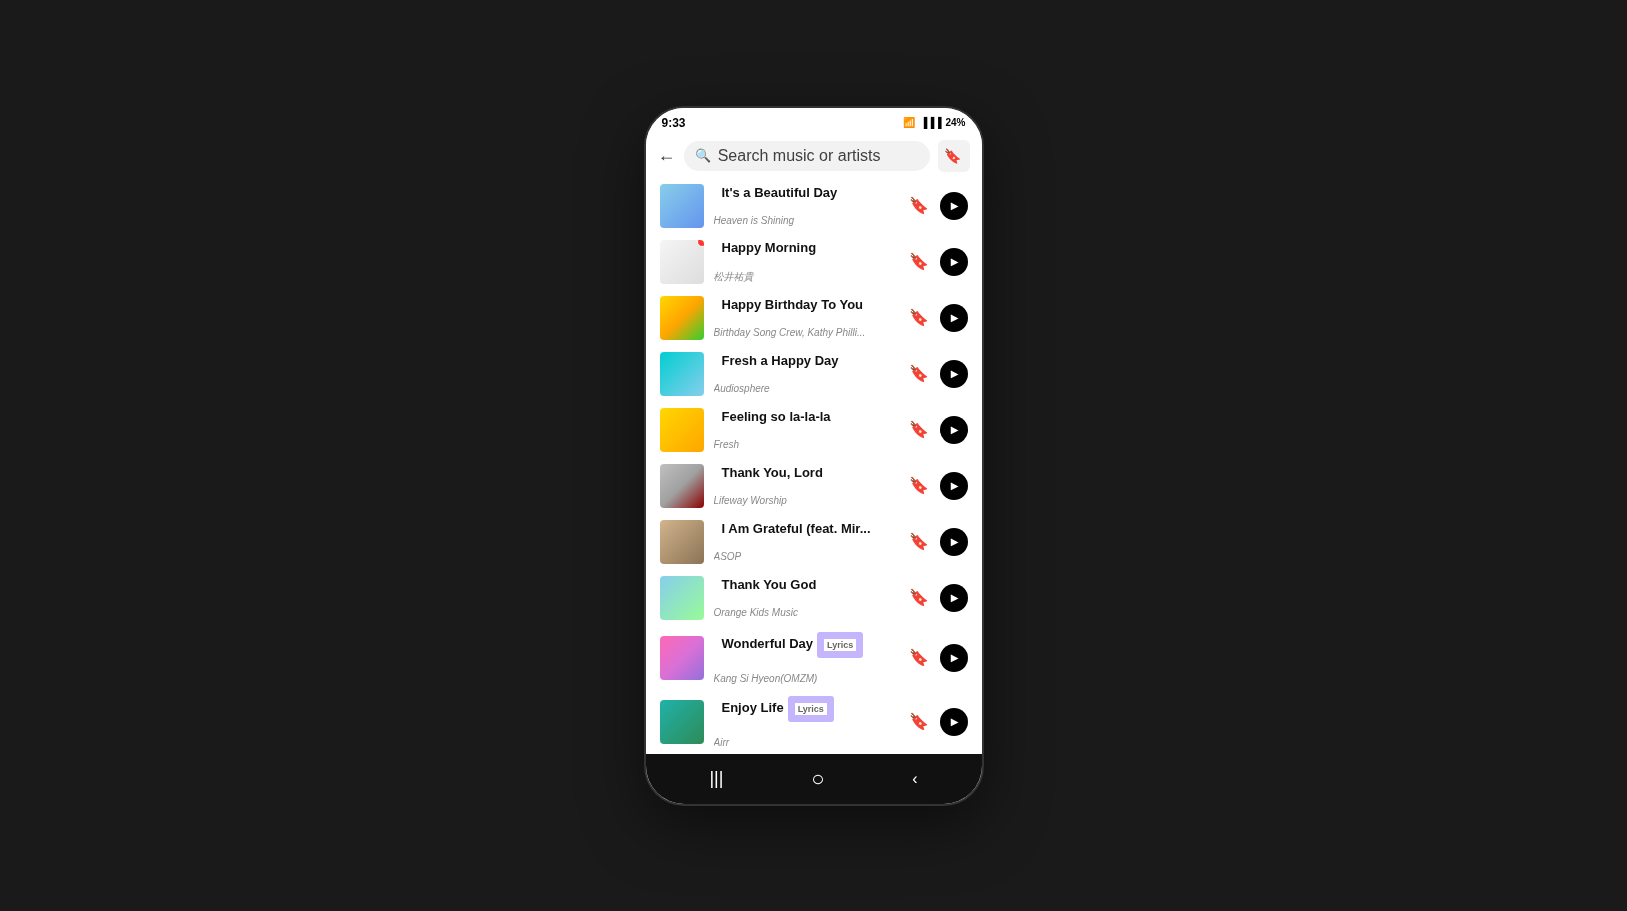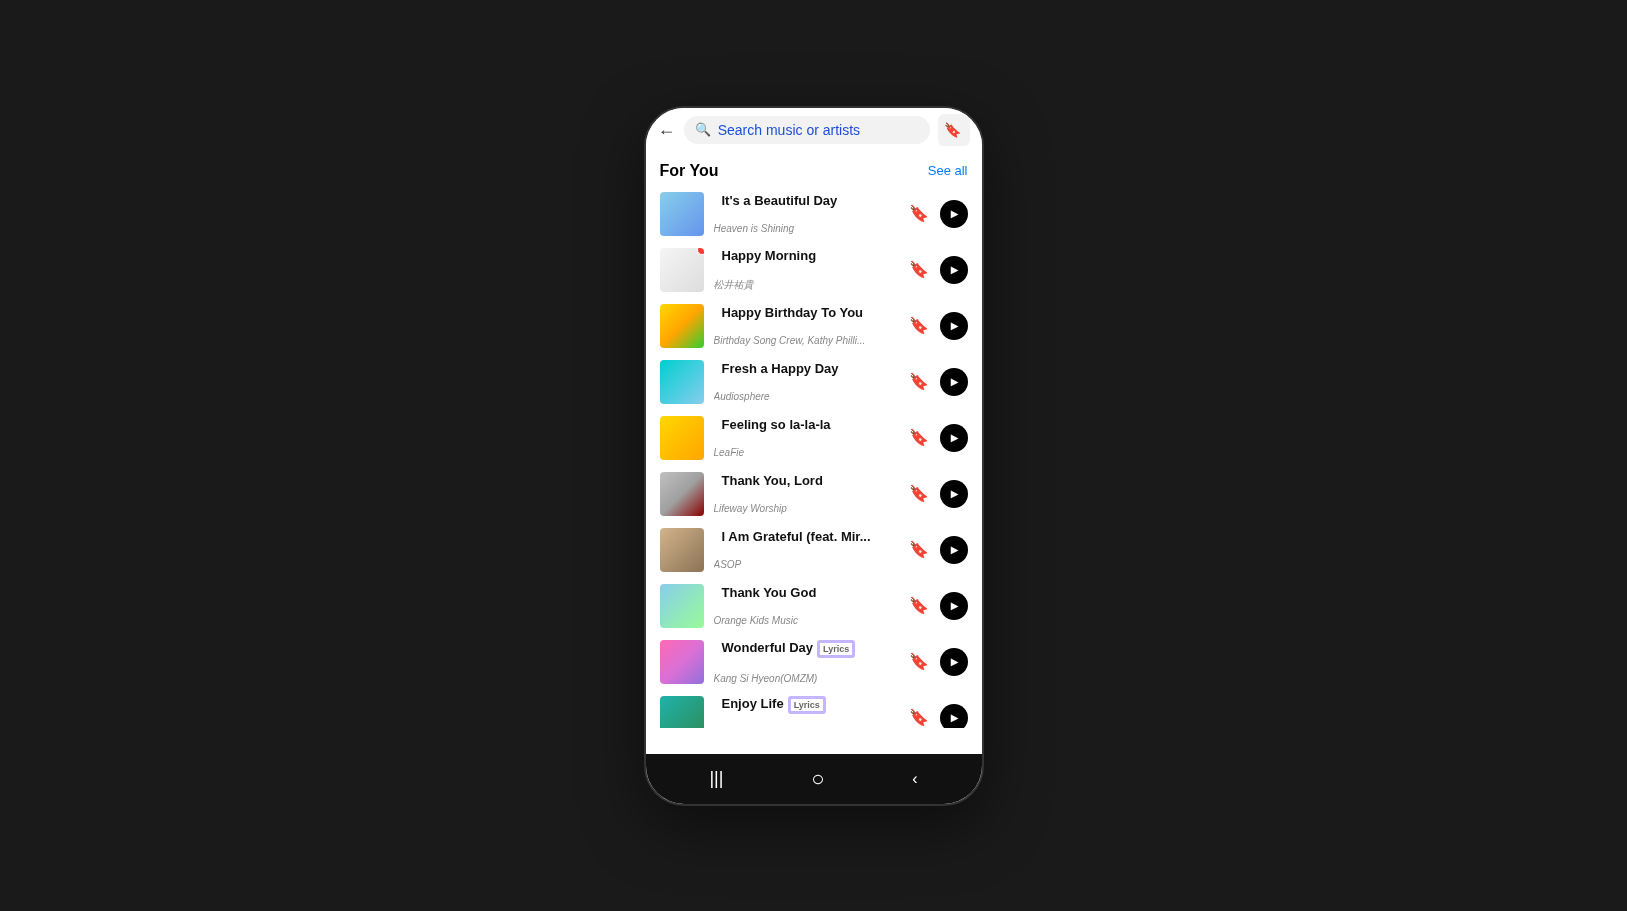--- a/index.html
+++ b/index.html
@@ -49,21 +49,21 @@
     .search-input-wrap {
       flex: 1;
       background: #f2f2f2;
       border-radius: 20px;
       display: flex;
       align-items: center;
       padding: 6px 12px;
       gap: 6px;
     }
     .search-icon { color: #999; font-size: 13px; }
-    .search-input-text { color: #1d4ed8; font-size: 14px; }
+    .search-input-text { color: #404040; font-size: 16px; }
     .bookmark-btn {
       width: 32px;
       height: 32px;
       background: #f2f2f2;
       border-radius: 6px;
       display: flex;
       align-items: center;
       justify-content: center;
       cursor: pointer;
       flex-shrink: 0;
@@ -131,21 +131,21 @@
       font-size: 10px;
       color: #888;
       white-space: nowrap;
       overflow: hidden;
       text-overflow: ellipsis;
       margin-top: 15px;
       font-style: italic;
     }
     .lyrics-badge {
       font-size: 9px;
-      border: 3px solid #c4b5fd;
+      border: 7px solid #c4b5fd;
       color: #666;
       padding: 1px 3px;
       border-radius: 3px;
       margin-left: 4px;
       vertical-align: middle;
       display: inline-block;
     }
     .song-actions {
       display: flex;
       align-items: center;
@@ -188,37 +188,41 @@
     }
     .nav-icon { color: #fff; font-size: 18px; cursor: pointer; }
     .nav-home { color: #fff; font-size: 22px; }
     .nav-back-arrow { color: #fff; font-size: 16px; }
   </style>
 </head>
 <body>
 
 <div class="phone-frame">
 
+  <div class="status-bar">
+    <span class="status-time">9:33</span>
+    <div class="status-icons">
+      <span>📶</span>
+      <span style="font-size:10px;">▐▐▐</span>
+      <span class="battery">24%</span>
+    </div>
+  </div>
 
   <div class="search-bar-area">
     <span class="back-btn">←</span>
     <div class="search-input-wrap">
       <span class="search-icon">🔍</span>
       <span class="search-input-text">Search music or artists</span>
     </div>
     <div class="bookmark-btn">
       <span style="font-size:14px;">🔖</span>
     </div>
   </div>
 
   <div class="content-area">
-    <div class="section-header">
-      <span class="section-title">For You</span>
-      <span class="see-all">See all</span>
-    </div>
 
     <div id="song-list">
         <div class="song-item">
           <div class="song-thumb">
             <div class="song-thumb-img thumb-1"></div>
           </div>
           <div class="song-info">
             <div class="song-title">It's a Beautiful Day</div>
             <div class="song-artist">Heaven is Shining</div>
           </div>
@@ -274,21 +278,21 @@
               <span class="play-icon">▶</span>
             </div>
           </div>
         </div>
         <div class="song-item">
           <div class="song-thumb">
             <div class="song-thumb-img thumb-5"></div>
           </div>
           <div class="song-info">
             <div class="song-title">Feeling so la-la-la</div>
-            <div class="song-artist">LeaFie</div>
+            <div class="song-artist">Fresh</div>
           </div>
           <div class="song-actions">
             <span class="bookmark-icon">🔖</span>
             <div class="play-btn">
               <span class="play-icon">▶</span>
             </div>
           </div>
         </div>
         <div class="song-item">
           <div class="song-thumb">

